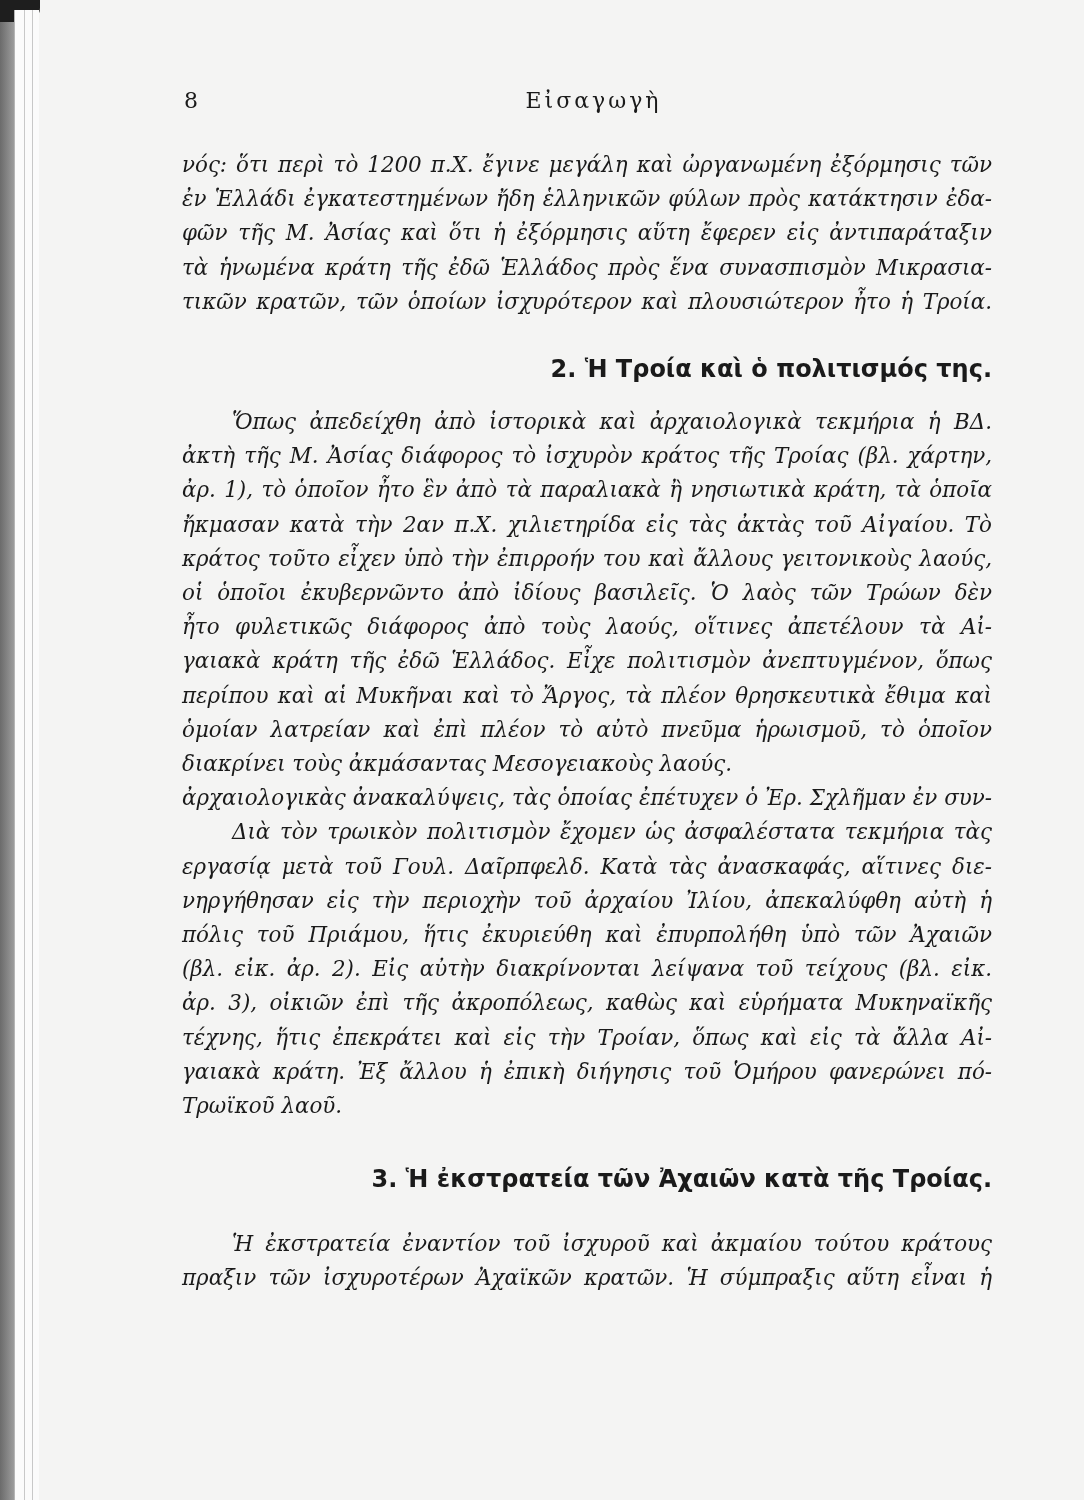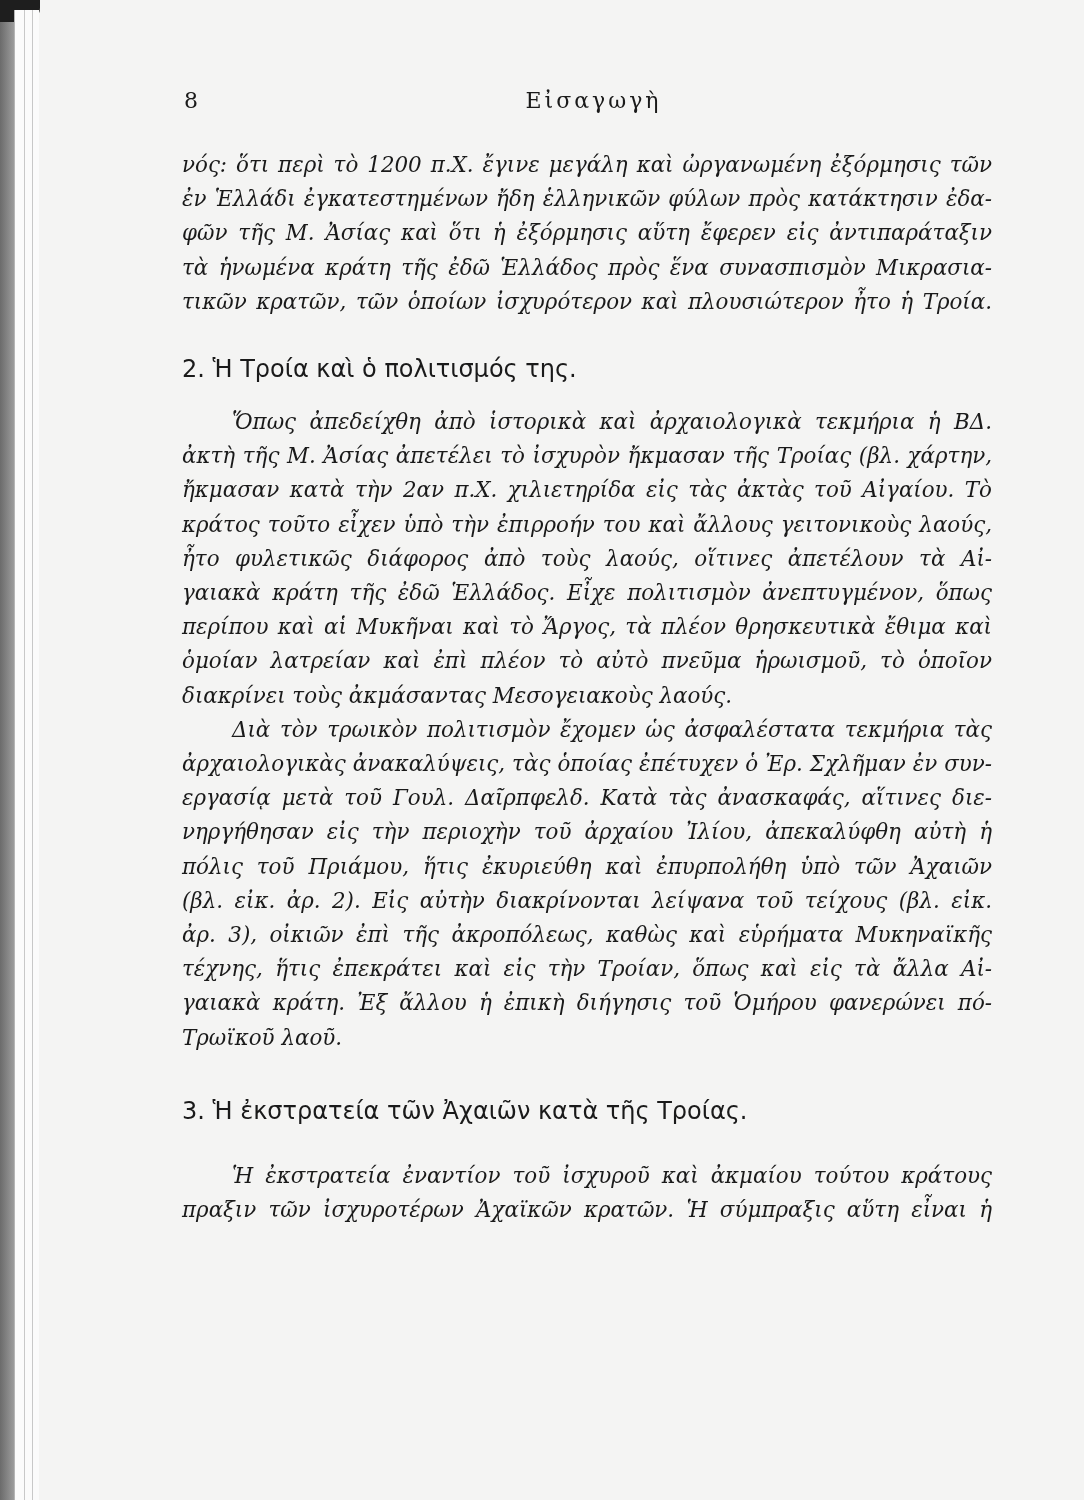--- a/index.html
+++ b/index.html
@@ -85,24 +85,24 @@
     }
     .para .line.last {
       text-align-last: left;
     }
     .para .line.indent {
       padding-left: 50px;
     }
     .top-para { margin-top: 20px; }
     .heading {
       font-style: normal;
-      font-weight: normal;
+      font-weight: bold;
       font-family: "DejaVu Sans", "Liberation Sans", sans-serif;
       font-size: 24px;
-      text-align: left;
+      text-align: right;
       margin: 0;
     }
     .h2 { margin-top: 36px; margin-bottom: 22px; }
     .h3 { margin-top: 42px; margin-bottom: 34px; }
   </style>
 </head>
 <body>
 
 <div class="scan">
   <div class="spine-dark"></div>
@@ -120,33 +120,35 @@
       <span class="line">ἐν Ἑλλάδι ἐγκατεστημένων ἤδη ἑλληνικῶν φύλων πρὸς κατάκτησιν ἐδα-</span>
       <span class="line">φῶν τῆς Μ. Ἀσίας καὶ ὅτι ἡ ἐξόρμησις αὕτη ἔφερεν εἰς ἀντιπαράταξιν</span>
       <span class="line">τὰ ἡνωμένα κράτη τῆς ἐδῶ Ἑλλάδος πρὸς ἕνα συνασπισμὸν Μικρασια-</span>
       <span class="line">τικῶν κρατῶν, τῶν ὁποίων ἰσχυρότερον καὶ πλουσιώτερον ἦτο ἡ Τροία.</span>
     </p>
 
     <h2 class="heading h2">2. Ἡ Τροία καὶ ὁ πολιτισμός της.</h2>
 
     <p class="para">
       <span class="line indent">Ὅπως ἀπεδείχθη ἀπὸ ἱστορικὰ καὶ ἀρχαιολογικὰ τεκμήρια ἡ ΒΔ.</span>
-      <span class="line">ἀκτὴ τῆς Μ. Ἀσίας ἀπετέλει τὸ ἰσχυρὸν ἤκμασαν τῆς Τροίας (βλ. χάρτην,</span>
+      <span class="line">ἀκτὴ τῆς Μ. Ἀσίας διάφορος τὸ ἰσχυρὸν κράτος τῆς Τροίας (βλ. χάρτην,</span>
+      <span class="line">ἀρ. 1), τὸ ὁποῖον ἦτο ἓν ἀπὸ τὰ παραλιακὰ ἢ νησιωτικὰ κράτη, τὰ ὁποῖα</span>
       <span class="line">ἤκμασαν κατὰ τὴν 2αν π.Χ. χιλιετηρίδα εἰς τὰς ἀκτὰς τοῦ Αἰγαίου. Τὸ</span>
       <span class="line">κράτος τοῦτο εἶχεν ὑπὸ τὴν ἐπιρροήν του καὶ ἄλλους γειτονικοὺς λαούς,</span>
+      <span class="line">οἱ ὁποῖοι ἐκυβερνῶντο ἀπὸ ἰδίους βασιλεῖς. Ὁ λαὸς τῶν Τρώων δὲν</span>
       <span class="line">ἦτο φυλετικῶς διάφορος ἀπὸ τοὺς λαούς, οἵτινες ἀπετέλουν τὰ Αἰ-</span>
       <span class="line">γαιακὰ κράτη τῆς ἐδῶ Ἑλλάδος. Εἶχε πολιτισμὸν ἀνεπτυγμένον, ὅπως</span>
       <span class="line">περίπου καὶ αἱ Μυκῆναι καὶ τὸ Ἄργος, τὰ πλέον θρησκευτικὰ ἔθιμα καὶ</span>
       <span class="line">ὁμοίαν λατρείαν καὶ ἐπὶ πλέον τὸ αὐτὸ πνεῦμα ἡρωισμοῦ, τὸ ὁποῖον</span>
       <span class="line last">διακρίνει τοὺς ἀκμάσαντας Μεσογειακοὺς λαούς.</span>
     </p>
 
     <p class="para">
+      <span class="line">ἀρχαιολογικὰς ἀνακαλύψεις, τὰς ὁποίας ἐπέτυχεν ὁ Ἐρ. Σχλῆμαν ἐν συν-</span>
       <span class="line indent">Διὰ τὸν τρωικὸν πολιτισμὸν ἔχομεν ὡς ἀσφαλέστατα τεκμήρια τὰς</span>
-      <span class="line">ἀρχαιολογικὰς ἀνακαλύψεις, τὰς ὁποίας ἐπέτυχεν ὁ Ἐρ. Σχλῆμαν ἐν συν-</span>
       <span class="line">εργασίᾳ μετὰ τοῦ Γουλ. Δαῖρπφελδ. Κατὰ τὰς ἀνασκαφάς, αἵτινες διε-</span>
       <span class="line">νηργήθησαν εἰς τὴν περιοχὴν τοῦ ἀρχαίου Ἰλίου, ἀπεκαλύφθη αὐτὴ ἡ</span>
       <span class="line">πόλις τοῦ Πριάμου, ἥτις ἐκυριεύθη καὶ ἐπυρπολήθη ὑπὸ τῶν Ἀχαιῶν</span>
       <span class="line">(βλ. εἰκ. ἀρ. 2). Εἰς αὐτὴν διακρίνονται λείψανα τοῦ τείχους (βλ. εἰκ.</span>
       <span class="line">ἀρ. 3), οἰκιῶν ἐπὶ τῆς ἀκροπόλεως, καθὼς καὶ εὑρήματα Μυκηναϊκῆς</span>
       <span class="line">τέχνης, ἥτις ἐπεκράτει καὶ εἰς τὴν Τροίαν, ὅπως καὶ εἰς τὰ ἄλλα Αἰ-</span>
       <span class="line">γαιακὰ κράτη. Ἐξ ἄλλου ἡ ἐπικὴ διήγησις τοῦ Ὁμήρου φανερώνει πό-</span>
       <span class="line last">Τρωϊκοῦ λαοῦ.</span>
     </p>
 

